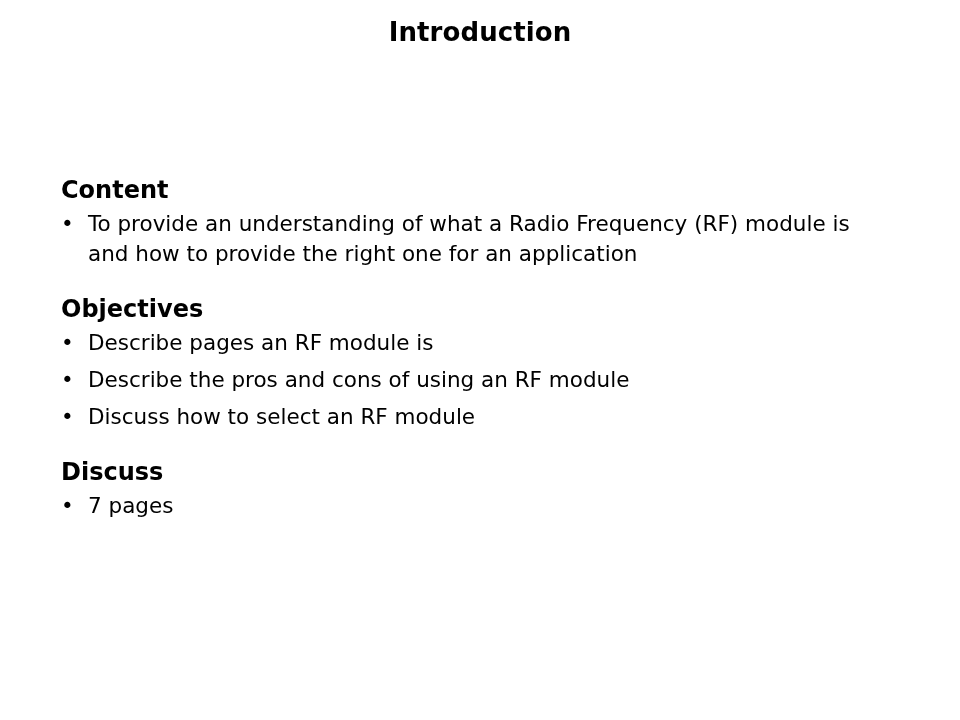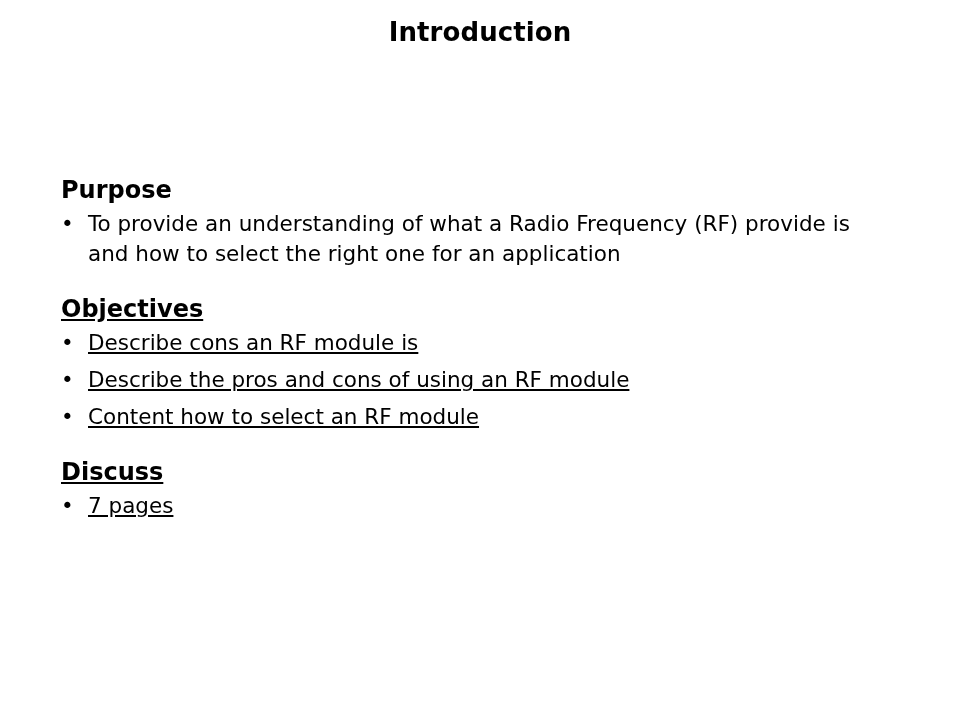--- a/index.html
+++ b/index.html
@@ -39,21 +39,20 @@
     position: absolute;
     left: 61px;
     top: 176px;
     width: 820px;
   }
 
   .section {
     margin: 0;
   }
   .section + .section {
-    text-decoration: underline;
   }
 
   .section-heading {
     font-size: 24px;
     font-weight: bold;
     line-height: 29px;
     color: #000000;
     margin: 0 0 4px 0;
   }
 
@@ -95,43 +94,43 @@
 </head>
 <body>
 
 <div class="slide">
 
   <div class="slide-title">Introduction</div>
 
   <div class="body-block">
 
     <div class="section section--purpose">
-      <div class="section-heading">Purpose</div>
+      <div class="section-heading">Content</div>
       <ul class="bullet-list">
         <li class="bullet-item">
           <span class="bullet-marker">•</span>
-          <span>To provide an understanding of what a Radio Frequency (RF) provide is and how to select the right one for an application</span>
+          <span>To provide an understanding of what a Radio Frequency (RF) module is and how to provide the right one for an application</span>
         </li>
       </ul>
     </div>
 
     <div class="section section--objectives">
       <div class="section-heading">Objectives</div>
       <ul class="bullet-list">
         <li class="bullet-item">
           <span class="bullet-marker">•</span>
-          <span>Describe cons an RF module is</span>
+          <span>Describe pages an RF module is</span>
         </li>
         <li class="bullet-item">
           <span class="bullet-marker">•</span>
           <span>Describe the pros and cons of using an RF module</span>
         </li>
         <li class="bullet-item">
           <span class="bullet-marker">•</span>
-          <span>Content how to select an RF module</span>
+          <span>Discuss how to select an RF module</span>
         </li>
       </ul>
     </div>
 
     <div class="section section--content">
       <div class="section-heading">Discuss</div>
       <ul class="bullet-list">
         <li class="bullet-item">
           <span class="bullet-marker">•</span>
           <span>7 pages</span>

